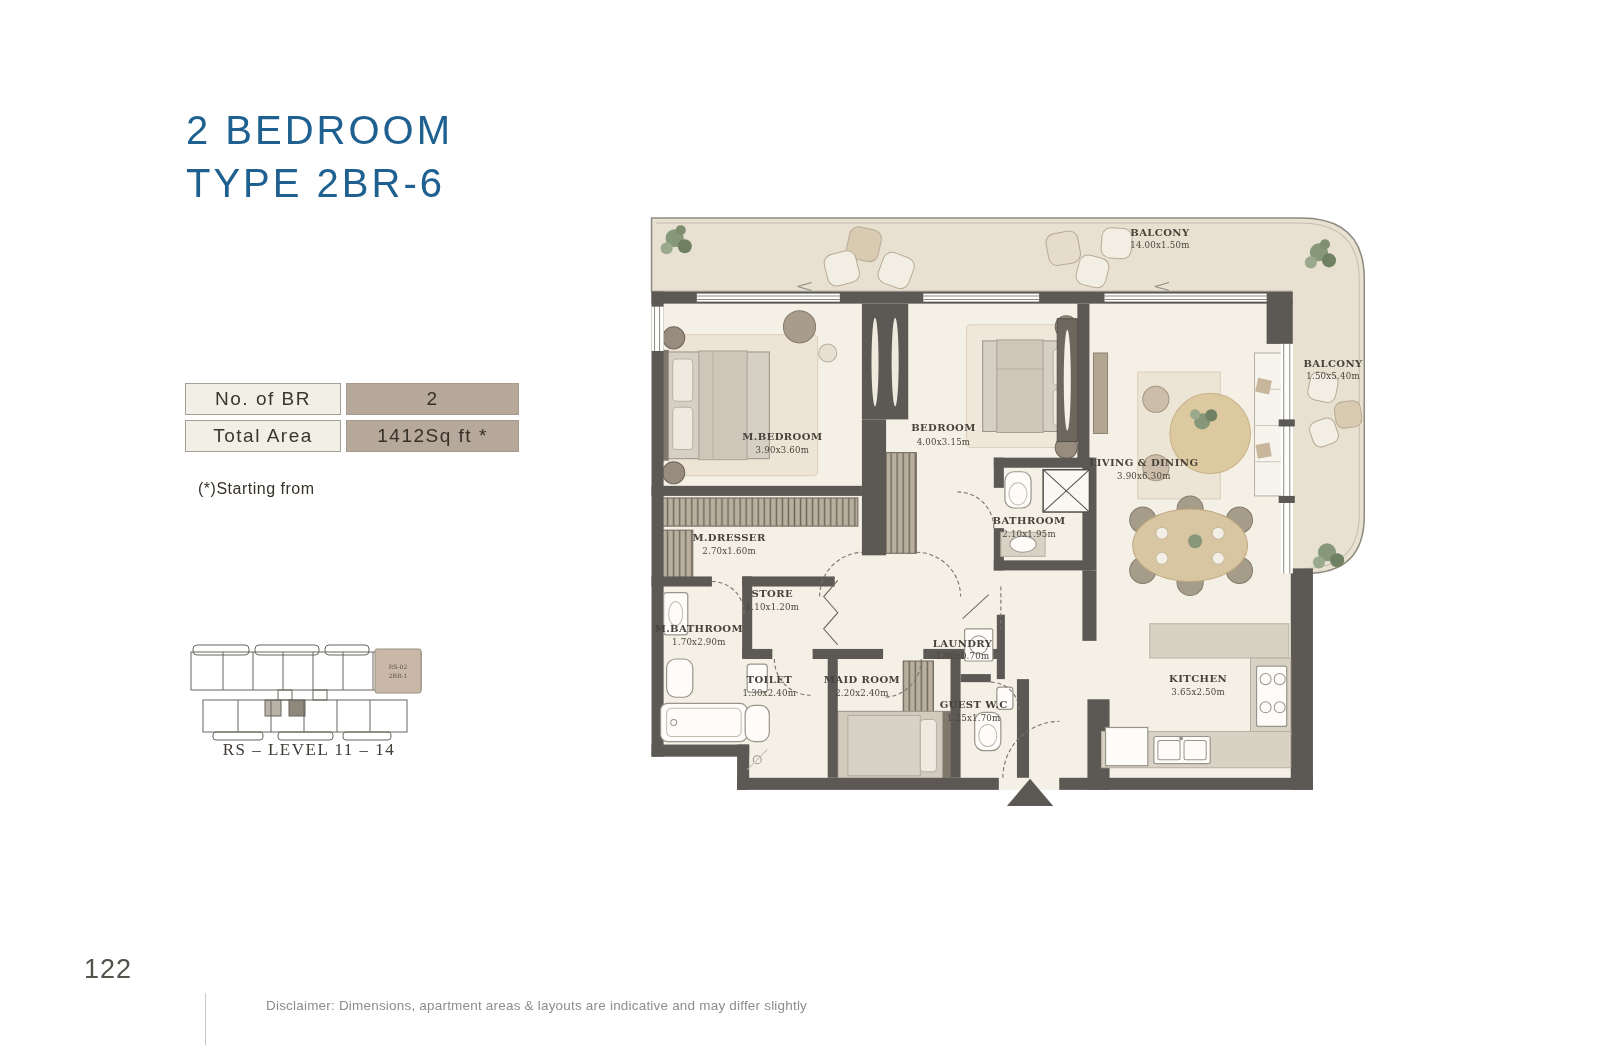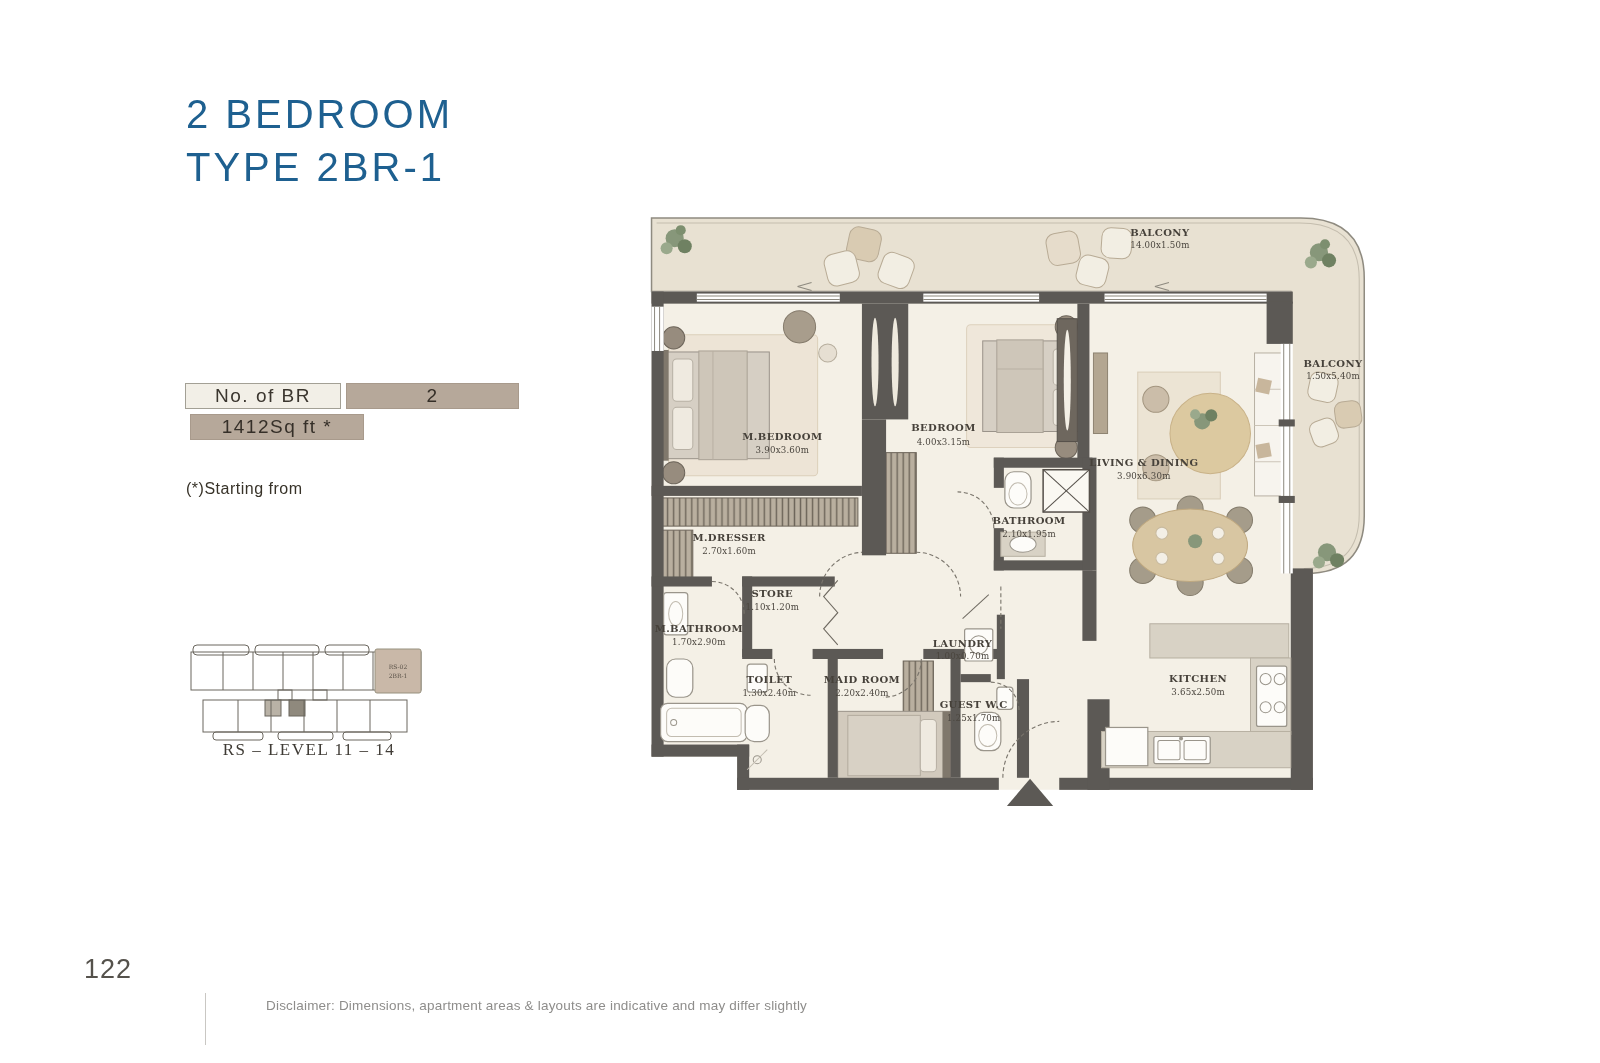--- a/index.html
+++ b/index.html
@@ -2,41 +2,41 @@
 <html style="--title_blue: #1e6090; --wall: #5c5955; --floor: #f4f0e6; --balcony_floor: #e8e1d2; --table_label_bg: #f2efe7; --table_value_bg: #b6a89a; --keyplan_highlight: #c9b8a8; --plant_green: #87977a;"><head>
 <meta charset="utf-8">
 <style>
   html,body{margin:0;padding:0;}
   body{
     width:1600px;height:1063px;position:relative;background:#ffffff;
     font-family:"Liberation Sans", sans-serif;color:#3c372f;overflow:hidden;
   }
   
   .title{
-    position:absolute;left:186px;top:88px;
+    position:absolute;left:186px;top:104px;
     font-size:40px;line-height:1.32;letter-spacing:3px;
     color:var(--title_blue,#1e6090);font-weight:400;
   }
   
   .info-table{position:absolute;left:185px;top:383px;width:334px;}
-  .info-row{display:flex;margin-bottom:5px;height:26px;}
+  .info-row{display:flex;margin-bottom:5px;height:32px;}
   .cell-label{
     width:155px;background:var(--table_label_bg,#f2efe7);
     border:1.5px solid #a3a095;display:flex;align-items:center;justify-content:center;
     font-size:19px;letter-spacing:1.5px;color:#3b362f;
   }
   .cell-value{
     width:172px;margin-left:5px;background:var(--table_value_bg,#b6a89a);
     border:1px solid #a89a8c;display:flex;align-items:center;justify-content:center;
     font-size:19px;letter-spacing:1.5px;color:#352f28;
   }
   .cell-value .unit{text-align:right;}
   .cell-value .unit:empty{margin-left:0;}
   .table-note{
-    position:absolute;left:186px;top:480px;font-size:16px;letter-spacing:.5px;color:#373228;
+    position:absolute;left:198px;top:480px;font-size:16px;letter-spacing:.5px;color:#373228;
   }
   
   .key-plan{position:absolute;left:183px;top:638px;}
   .key-caption{
     position:absolute;left:183px;top:740px;width:252px;text-align:center;
     font-size:17px;letter-spacing:1.5px;color:#3f3b35;font-family:Liberation Serif, serif;
   }
   
   .page-number{position:absolute;left:84px;top:954px;font-size:27px;color:#55524c;letter-spacing:1px;}
   .footer-divider{position:absolute;left:205px;top:993px;width:1px;height:52px;background:#c9c7c3;}
@@ -52,32 +52,33 @@
   .door{fill:none;stroke:#7a756c;stroke-width:1.1;stroke-dasharray:4 2.6;}
   .fix{fill:#fdfcf9;stroke:#9a958b;stroke-width:1.2;}
   .counter{fill:#d8d2c5;stroke:#b7b0a2;stroke-width:1;}
   .winline{stroke:#8d897f;stroke-width:1;}
 </style>
 </head>
 <body>
 
 <div class="title">
   <div>2 BEDROOM</div>
-  <div>TYPE 2BR-1</div>
+  <div>TYPE 2BR-6</div>
 </div>
 
 <div class="info-table">
   <div class="info-row">
     <div class="cell-label">No. of BR</div>
     <div class="cell-value">
       <span>2</span>
       <span class="unit"></span>
     </div>
   </div>
   <div class="info-row">
+    <div class="cell-label">Total Area</div>
     <div class="cell-value">
       <span>1412</span>
       <span class="unit">Sq ft *</span>
     </div>
   </div>
 </div>
 <div class="table-note">(*)Starting from</div>
 
 <svg class="key-plan" width="252" height="108" viewBox="0 0 252 108">
   <g stroke="#6a665e" fill="none" stroke-width="1">

